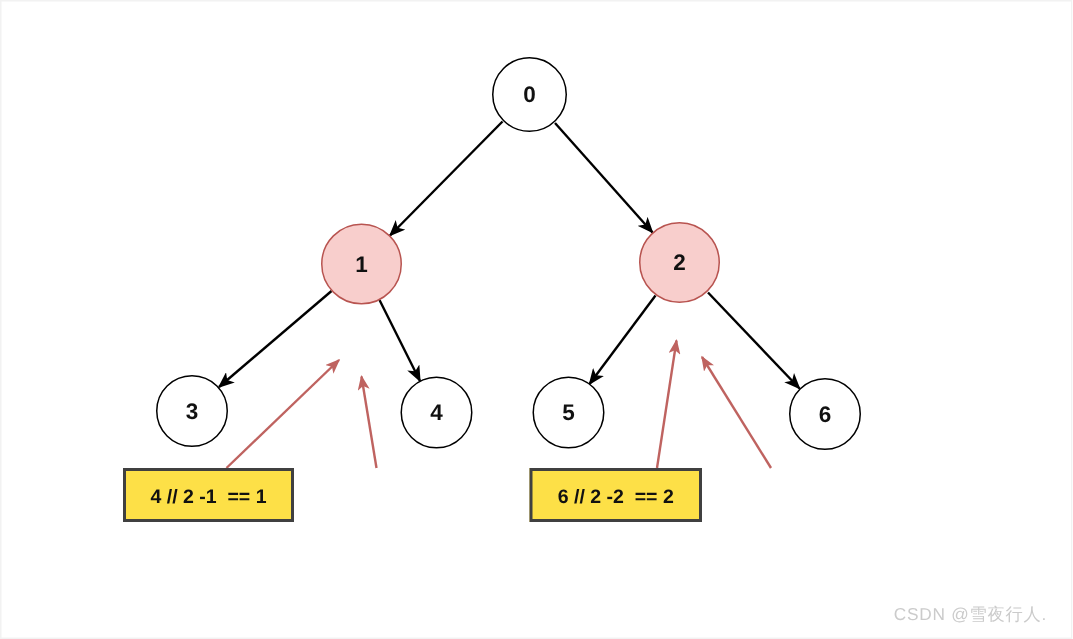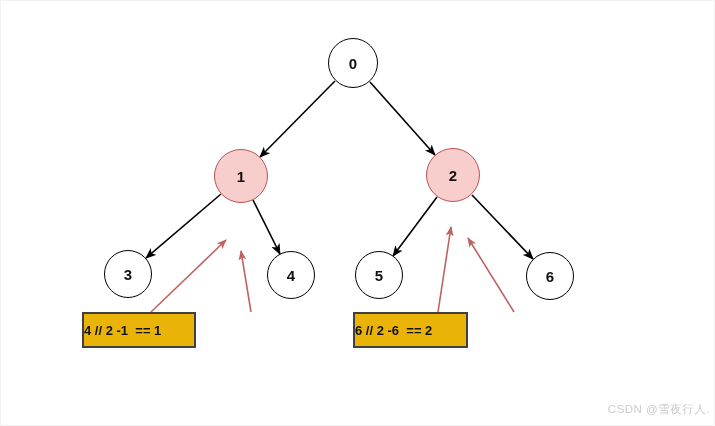--- a/index.html
+++ b/index.html
@@ -32,33 +32,33 @@
   }
   .n0{left:327px;top:37px;width:50px;height:50px;}
   .n1{left:213px;top:148px;width:54px;height:54px;}
   .n2{left:425px;top:147px;width:54px;height:54px;}
   .n3{left:103px;top:249px;width:48px;height:48px;}
   .n4{left:266px;top:250px;width:48px;height:48px;}
   .n5{left:354px;top:250px;width:48px;height:48px;}
   .n6{left:525px;top:251px;width:48px;height:48px;}
   .fbox{
     position:absolute;top:311px;height:36px;
-    background:#eab308;
+    background:#fde047;
     border:2px solid var(--box-border,#404040);
-    display:flex;align-items:center;
+    display:flex;align-items:center;justify-content:center;
     font-weight:bold;font-size:13px;color:#111;
     white-space:pre;
     box-sizing:border-box;
   }
   .b1{left:81px;width:114px;}
   .b2{left:215px;width:125px;}
   .b3{left:352px;width:115px;}
   .b4{left:493px;width:114px;}
   .watermark{
-    position:absolute;right:4px;top:401px;
+    position:absolute;right:16px;top:401px;
     font-size:11.5px;color:#cbcbcb;
     letter-spacing:0.5px;
   }
 </style>
 </head>
 <body>
 
 <div class="canvas">
 
   <svg class="layer" viewBox="0 0 715 426" xmlns="http://www.w3.org/2000/svg">
@@ -103,17 +103,17 @@
     <span>5</span>
   </div>
   <div class="node n6">
     <span>6</span>
   </div>
 
   <div class="fbox b1">
     <span>4 // 2 -1  == 1</span>
   </div>
   <div class="fbox b3">
-    <span>6 // 2 -6  == 2</span>
+    <span>6 // 2 -2  == 2</span>
   </div>
 
   <div class="watermark">CSDN @雪夜行人.</div>
 </div>
 
 </body></html>

